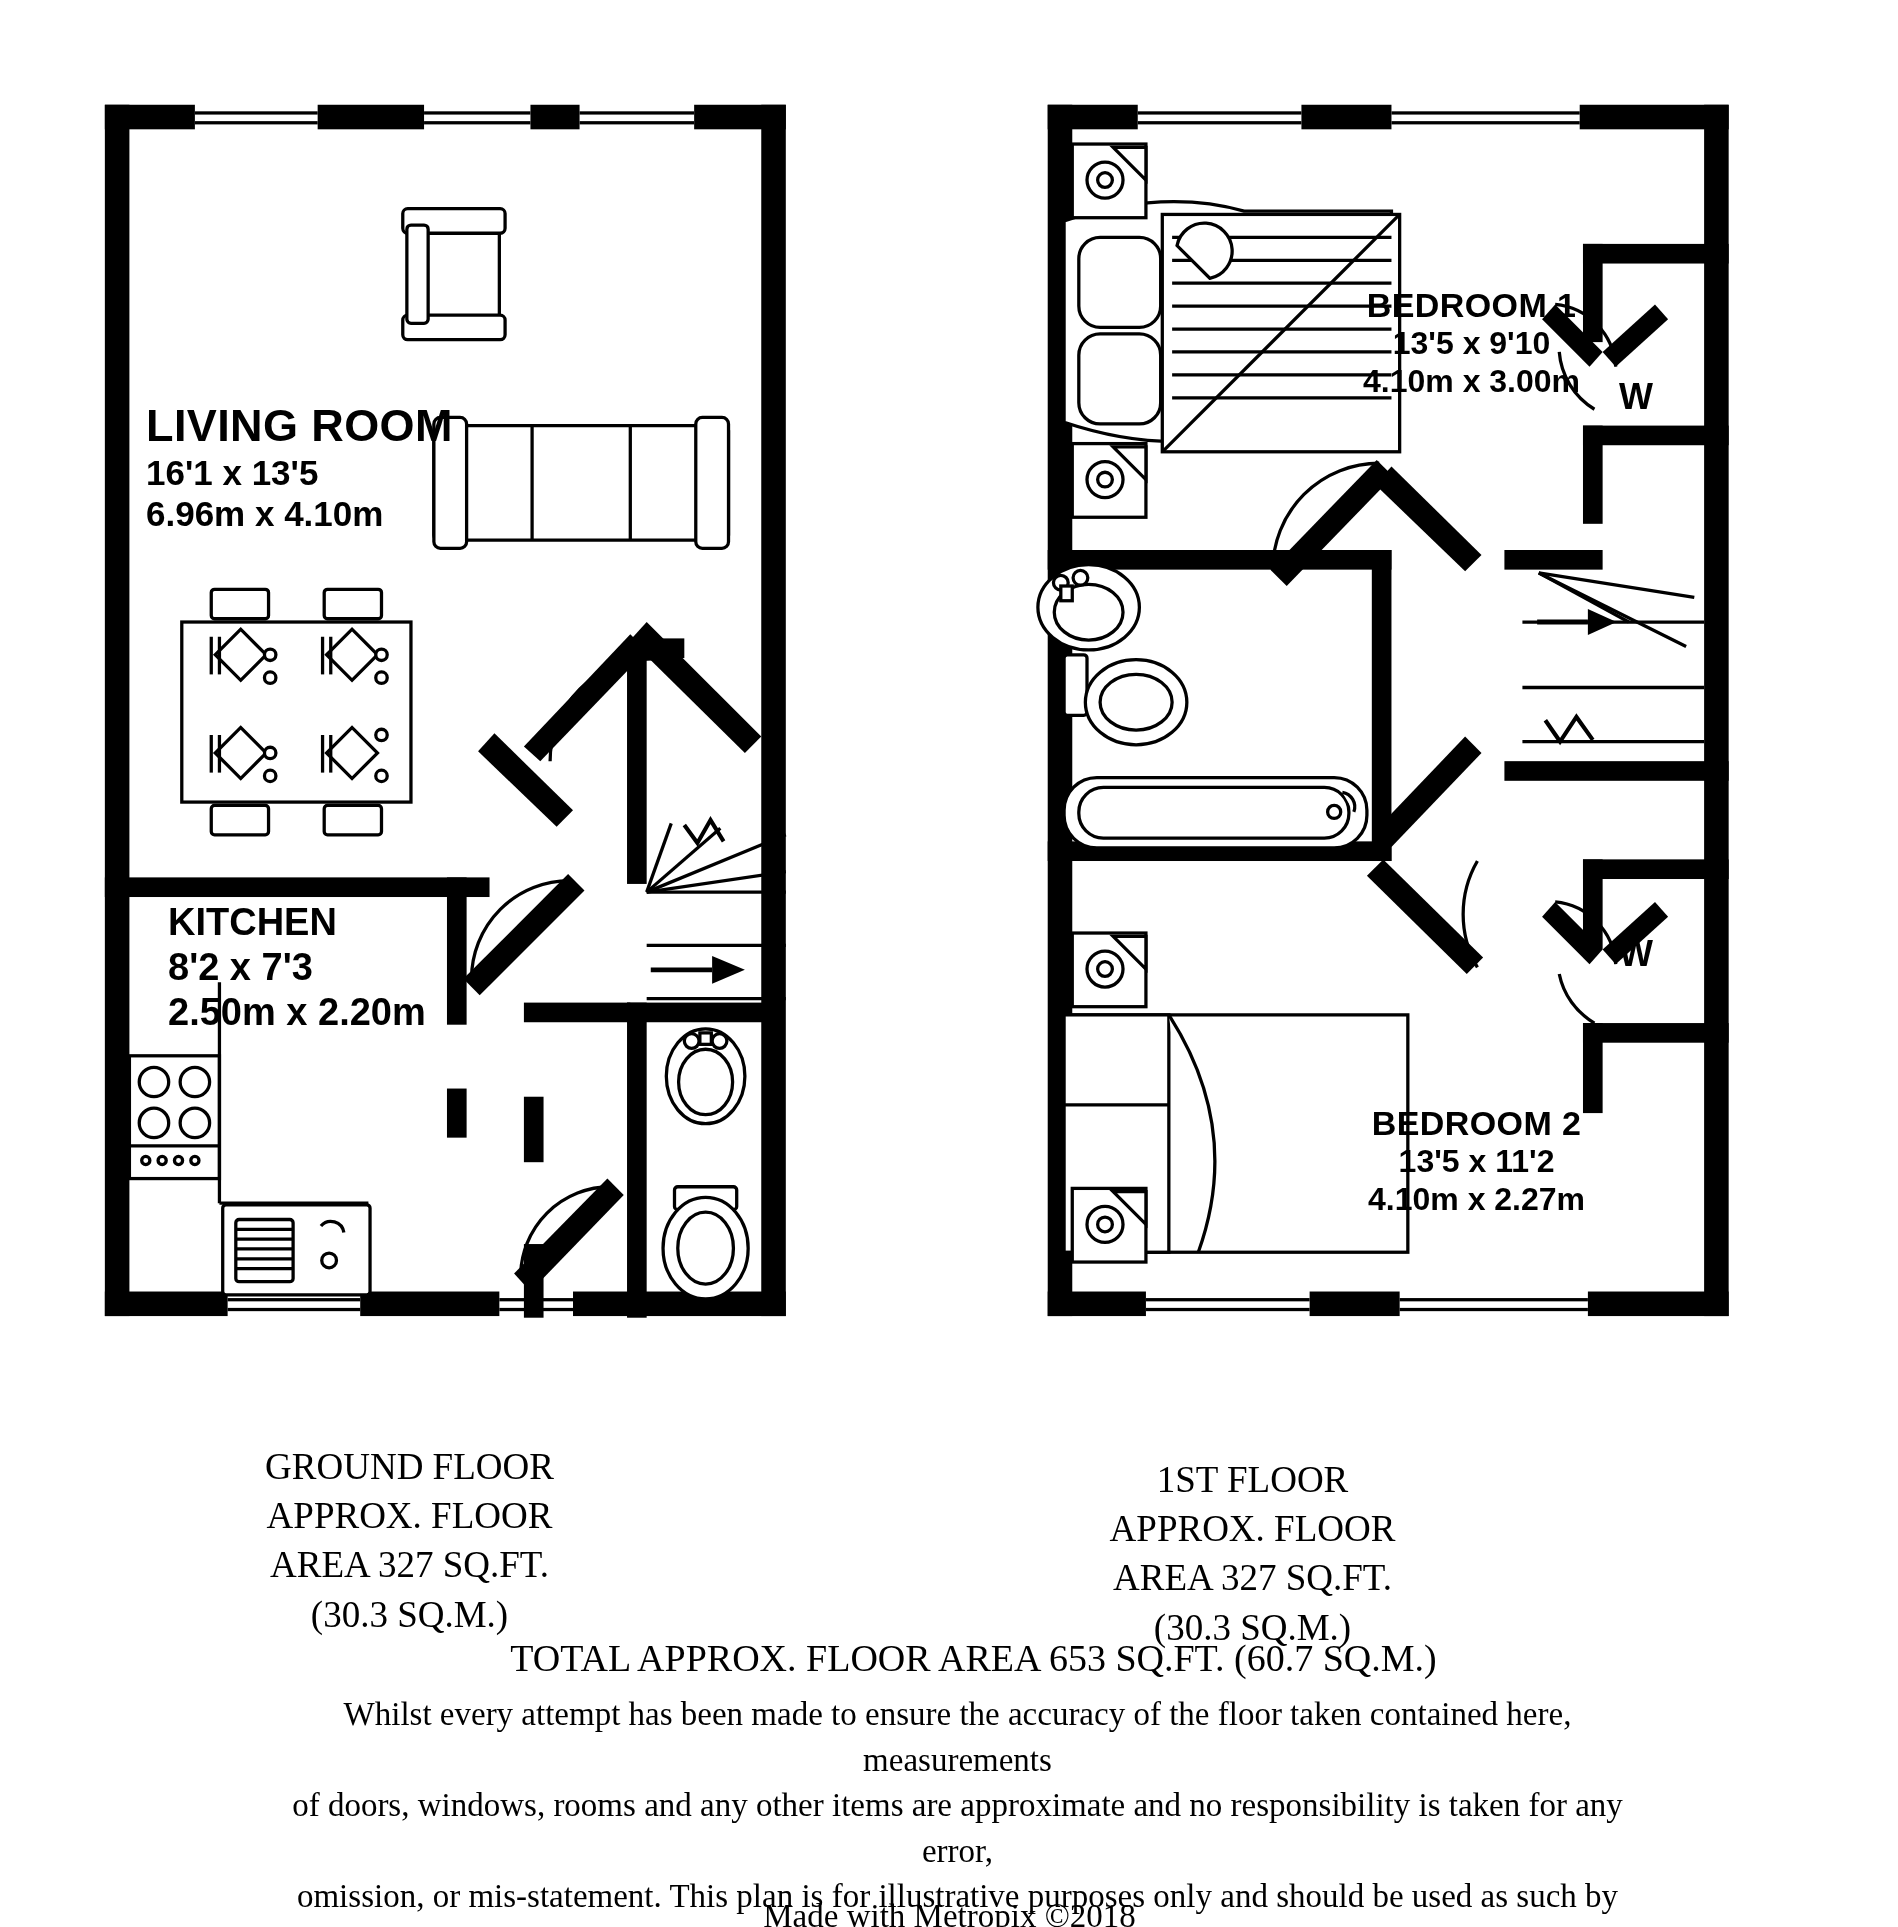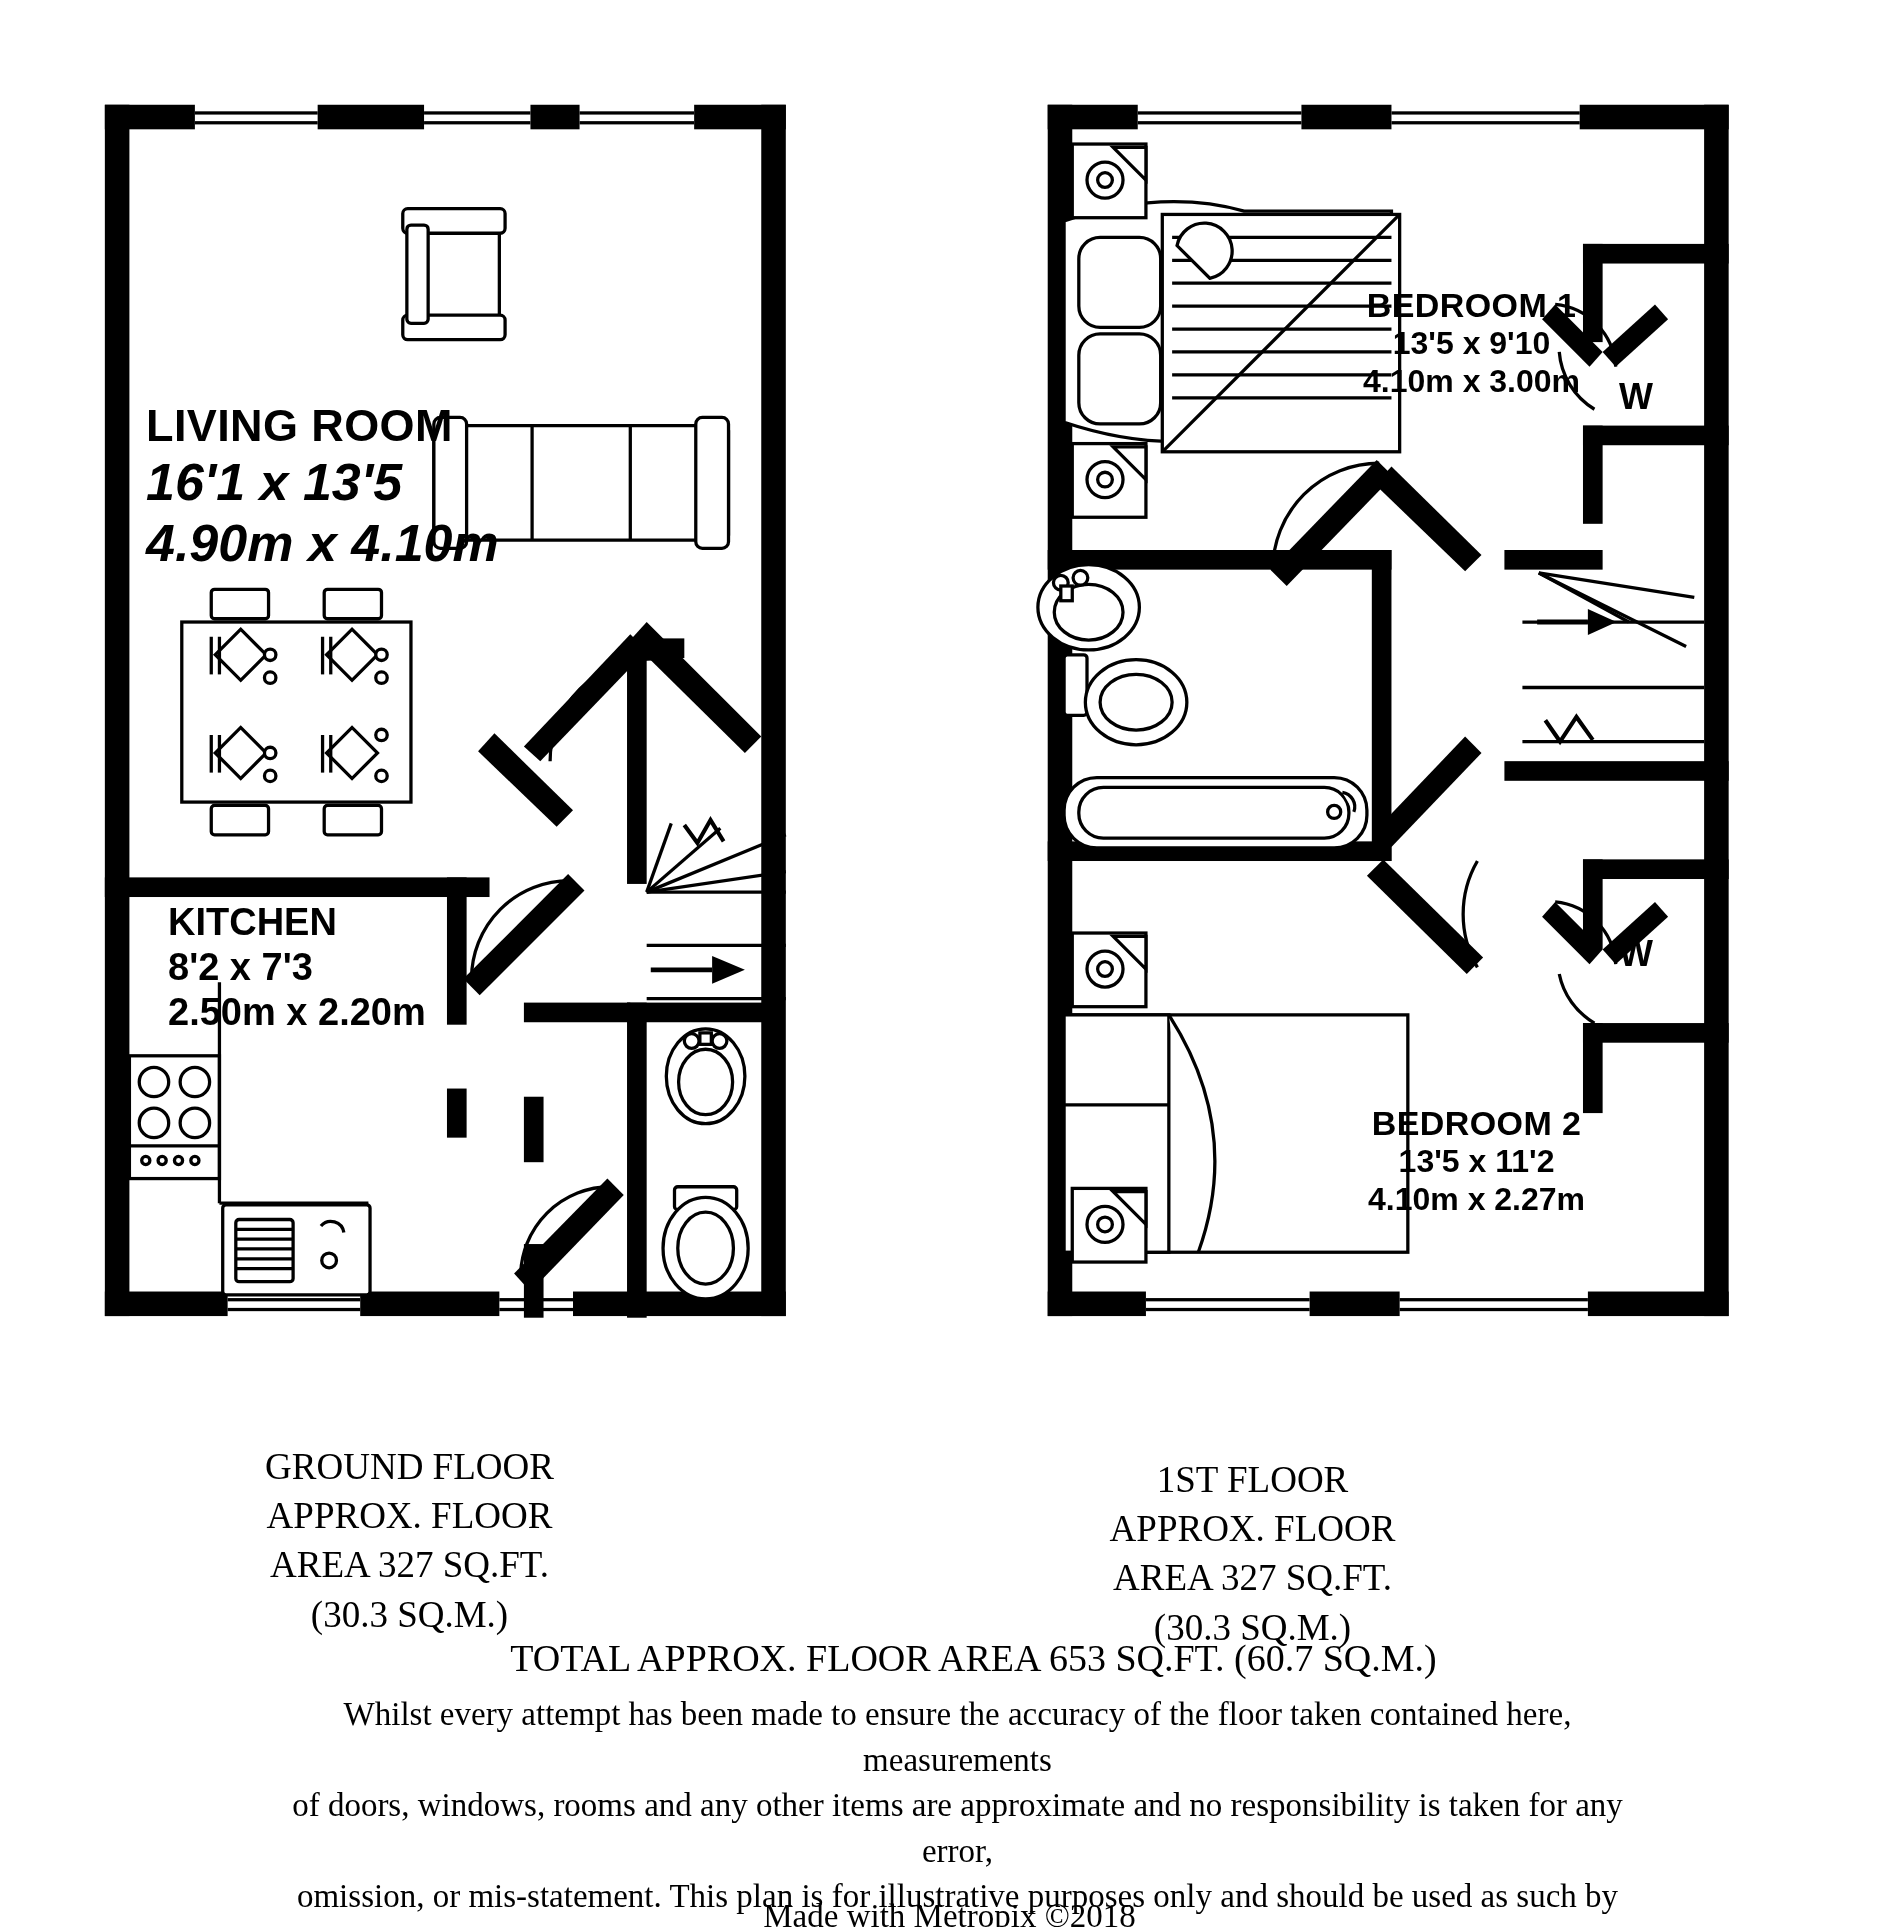--- a/index.html
+++ b/index.html
@@ -40,21 +40,21 @@
   }
   .room-label.centered {
     text-align: center;
   }
   .lbl-living {
     left: 146px;
     top: 399px;
     font-size: 45px;
   }
   .lbl-living .name { font-size: 45px; letter-spacing: 0.4px; }
-  .lbl-living .dims { font-size: 52px; font-style: italic; }
+  .lbl-living .dims { font-size: 35px; }
   .lbl-kitchen {
     left: 168px;
     top: 900px;
     font-size: 38px;
   }
   .lbl-kitchen .name { font-size: 38px; }
   .lbl-kitchen .dims { font-size: 38px; }
   .lbl-bed1 {
     left: 1363px;
     top: 285px;
@@ -454,21 +454,21 @@
         <circle cx="1350" cy="1496" r="22"></circle>
         <circle cx="1350" cy="1496" r="9"></circle>
         <path d="M1360,1456 l40,0 l0,40 z"></path>
       </g>
     </g>
   </svg>
 
   <div class="room-label lbl-living">
     <span class="name">LIVING ROOM</span>
     <span class="dims">16'1 x 13'5</span>
-    <span class="dims">4.90m x 4.10m</span>
+    <span class="dims">6.96m x 4.10m</span>
   </div>
 
   <div class="room-label lbl-kitchen">
     <span class="name">KITCHEN</span>
     <span class="dims">8'2 x 7'3</span>
     <span class="dims">2.50m x 2.20m</span>
   </div>
 
   <div class="room-label lbl-bed1 centered">
     <span class="name">BEDROOM 1</span>

